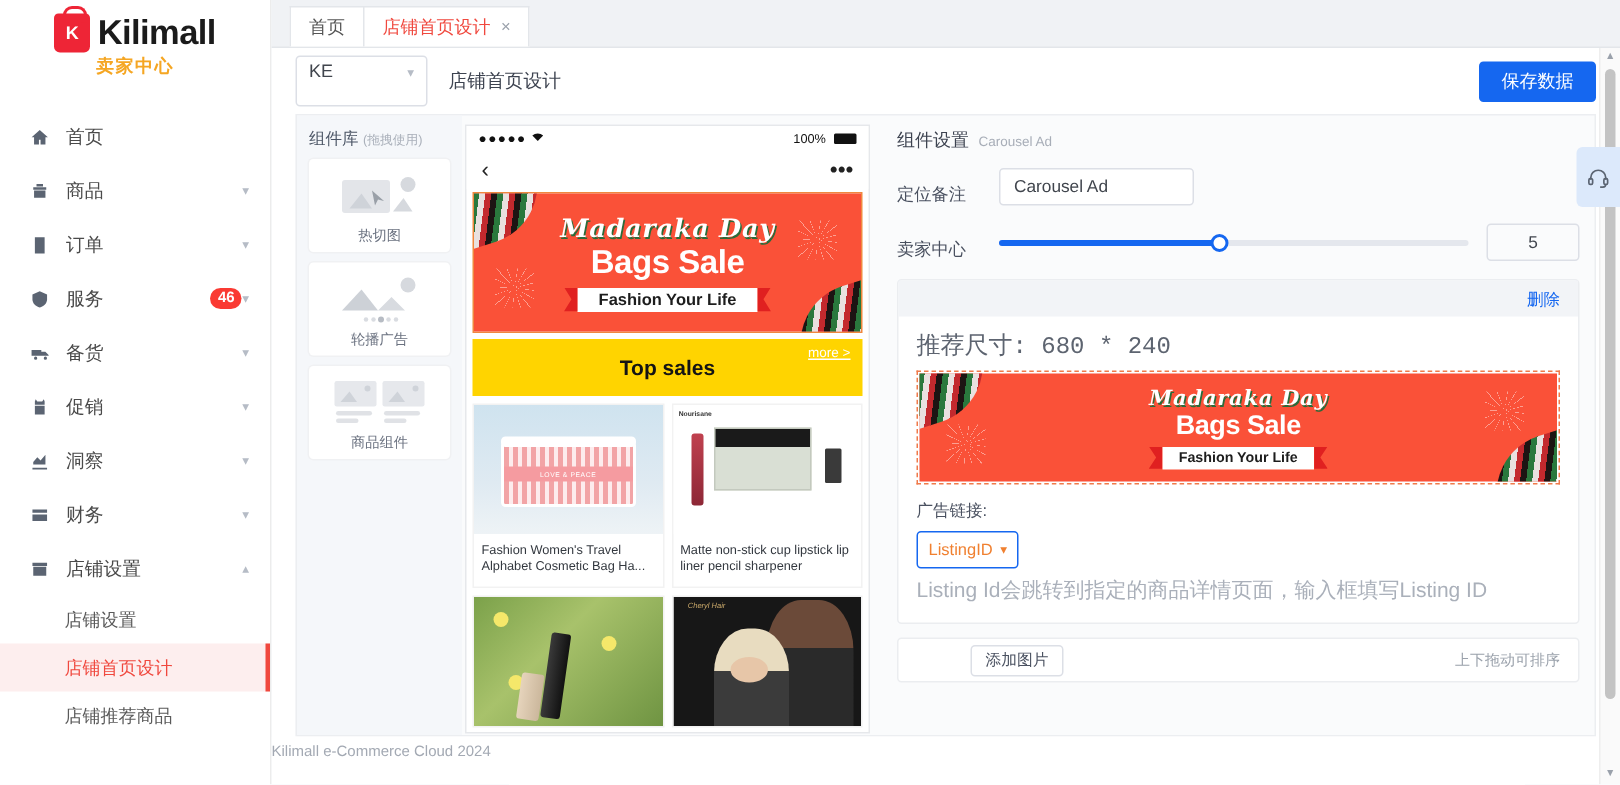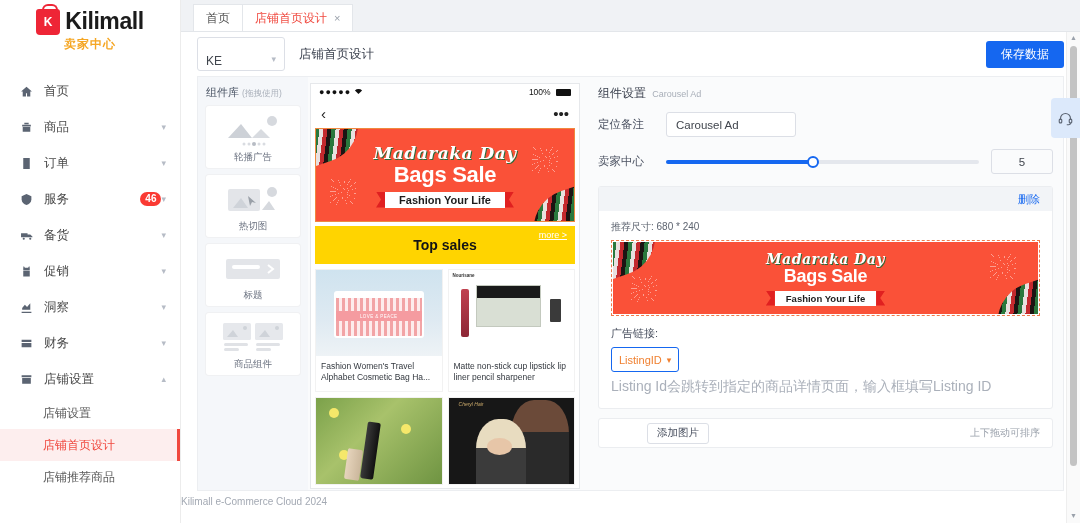--- a/index.html
+++ b/index.html
@@ -72,21 +72,21 @@
 
   .content-area {
     flex: 1; background: #ffffff; overflow: hidden; position: relative;
   }
   .toolbar {
     height: 44px; display: flex; align-items: center; padding: 0 16px;
     background: #fff; gap: 14px;
   }
   .select-box {
     width: 88px; height: 26px; border: 1px solid #dcdfe6; border-radius: 3px;
-    display: flex; align-items: flex-start; justify-content: space-between;
+    display: flex; align-items: flex-end; justify-content: space-between;
     padding: 16px 8px; font-size: 12px; color: #40454d; background: #fff; cursor: pointer;
   }
   .select-box .cv { color: #b6bcc6; font-size: 9px; }
   .toolbar-title { font-size: 12.5px; color: #3d4350; }
   .save-btn {
     margin-left: auto; background: #1567f0; color: #fff; border: none;
     border-radius: 3px; height: 27px; padding: 0 15px; font-size: 12px;
     cursor: pointer; font-family: inherit;
   }
 
@@ -207,21 +207,21 @@
   .img-hair { background: #171717; position: relative; overflow:hidden; }
   .hair-a { position:absolute; right:4%; top:2%; width:46%; height:98%; background: linear-gradient(180deg,#6b4a39 0 38%, #2a2a2a 38% 100%); border-radius:40% 40% 0 0; }
   .hair-b { position:absolute; left:22%; bottom:0; width:40%; height:76%; background: linear-gradient(180deg,#e8dcc0 0 44%, #3b3b3b 44% 100%); border-radius:45% 45% 0 0; }
   .hair-face { position:absolute; left:31%; bottom:34%; width:20%; height:20%; background:#e7c6a8; border-radius:50%; }
   .hair-cap { position:absolute; top:4%; left:8%; font-size:5px; color:#caa96a; font-style:italic; }
 
   
   .settings { flex: 1; padding: 8px 10px 0 10px; overflow: hidden; position: relative; }
   .set-title { font-size: 12px; color: #3d4350; margin-bottom: 10px; }
   .set-title i { font-size: 9px; color: #a8aeb8; font-style: normal; margin-left: 3px; }
-  .row { display: flex; align-items: center; margin-bottom: 12px; }
+  .row { display: flex; align-items: flex-end; margin-bottom: 12px; }
   .row-label { width: 68px; font-size: 11.5px; color: #4a5160; flex: 0 0 68px; }
   .txt-input {
     height: 25px; border: 1px solid #dcdfe6; border-radius: 3px;
     font-size: 11.5px; color: #40454d; padding: 0 9px; background: #fff;
     font-family: inherit; outline: none;
   }
   .slider-wrap { flex: 1; display: flex; align-items: center; gap: 12px; }
   .slider {
     flex: 1; height: 4px; background: #e4e7ed; border-radius: 2px; position: relative; cursor: pointer;
   }
@@ -234,21 +234,21 @@
     width: 62px; height: 25px; border: 1px solid #dcdfe6; border-radius: 3px;
     display: flex; align-items: center; justify-content: center; font-size: 11.5px; color: #40454d;
   }
   .item-card { border: 1px solid #ebedf0; border-radius: 3px; background: #fff; }
   .item-card-head {
     background: #f2f4f7; height: 24px; display: flex; align-items: center;
     justify-content: flex-end; padding: 0 12px;
   }
   .del-link { font-size: 11px; color: #1567f0; cursor: pointer; }
   .item-card-body { padding: 9px 12px 12px; }
-  .rec-size { font-size: 10px; color: #5d6470; margin-bottom: 6px; }
+  .rec-size { font-size: 16px; color: #5d6470; margin-bottom: 6px; font-family: Liberation Mono, monospace; }
   .banner-upload { border: 1px dashed #f07a4a; padding: 1px; }
   .label-s { font-size: 11px; color: #4a5160; margin: 10px 0 6px; }
   .link-row { display: flex; gap: 8px; align-items: flex-end; }
   .lid-select {
     height: 25px; border: 1px solid #1567f0; border-radius: 3px; padding: 0 7px;
     display: flex; align-items: center; gap: 5px; font-size: 11px; color: #f08030;
     background: #fff; cursor: pointer;
   }
   .lid-select .cv { color: #f08030; font-size: 9px; }
   .hint { font-size: 14px; color: #aab0ba; margin-top: 6px; }
@@ -419,63 +419,53 @@
         <div class="toolbar-title">店铺首页设计</div>
         <button class="save-btn">保存数据</button>
       </div>
 
       <div class="editor">
 
         <div class="complib">
           <div class="complib-title">
             <span>组件库</span>
             <i>(拖拽使用)</i>
+          </div>
+
+          <div class="comp-card">
+            <div class="comp-thumb">
+              <svg width="58" height="32" viewBox="0 0 58 32">
+                <rect x="4" y="5" width="32" height="22" rx="2" fill="#e3e5e9"></rect>
+                <path d="M9 24l8-10 7 10z" fill="#cfd3d9"></path>
+                <circle cx="48" cy="8" r="5" fill="#d6d9de"></circle>
+                <path d="M38 26l7-9 6 9z" fill="#d6d9de"></path>
+                <path d="M24 12l2 10 2-4 4 1z" fill="#9aa0a8"></path>
+              </svg>
+            </div>
+            <div class="comp-label">热切图</div>
           </div>
 
           <div class="comp-card">
             <div class="comp-thumb">
               <svg width="62" height="34" viewBox="0 0 62 34">
                 <circle cx="50" cy="7" r="5" fill="#d6d9de"></circle>
                 <path d="M6 24l13-14 11 14z" fill="#cdd1d7"></path>
                 <path d="M30 24l9-9 9 9z" fill="#d8dbe0"></path>
                 <g fill="#d9dce1">
                     <circle cx="22" cy="30" r="1.5"></circle>
                     <circle cx="27" cy="30" r="1.5"></circle>
                     <circle cx="32" cy="30" r="2" fill="#b7bcc4"></circle>
                     <circle cx="37" cy="30" r="1.5"></circle>
                     <circle cx="42" cy="30" r="1.5"></circle>
                   </g>
               </svg>
             </div>
             <div class="comp-label">轮播广告</div>
           </div>
 
-          <div class="comp-card">
-            <div class="comp-thumb">
-              <svg width="58" height="32" viewBox="0 0 58 32">
-                <rect x="4" y="5" width="32" height="22" rx="2" fill="#e3e5e9"></rect>
-                <path d="M9 24l8-10 7 10z" fill="#cfd3d9"></path>
-                <circle cx="48" cy="8" r="5" fill="#d6d9de"></circle>
-                <path d="M38 26l7-9 6 9z" fill="#d6d9de"></path>
-                <path d="M24 12l2 10 2-4 4 1z" fill="#9aa0a8"></path>
-              </svg>
-            </div>
-            <div class="comp-label">热切图</div>
-          </div>
-
-          <div class="comp-card">
-            <div class="comp-thumb">
-              <svg width="62" height="26" viewBox="0 0 62 26">
-                <rect x="4" y="3" width="54" height="20" rx="2" fill="#e3e5e9"></rect>
-                <rect x="10" y="9" width="28" height="4" rx="2" fill="#fff"></rect>
-                <path d="M46 9l5 4-5 4" stroke="#fff" stroke-width="2" fill="none"></path>
-              </svg>
-            </div>
-            <div class="comp-label">标题</div>
-          </div>
 
           <div class="comp-card">
             <div class="comp-thumb">
               <svg width="66" height="34" viewBox="0 0 66 34">
                 <rect x="3" y="2" width="28" height="17" rx="1.5" fill="#e6e8ec"></rect>
                 <path d="M7 16l6-7 5 7z" fill="#cfd3d9"></path>
                   <circle cx="25" cy="7" r="2" fill="#cfd3d9"></circle>
                 <rect x="35" y="2" width="28" height="17" rx="1.5" fill="#e6e8ec"></rect>
                 <path d="M39 16l6-7 5 7z" fill="#cfd3d9"></path>
                   <circle cx="57" cy="7" r="2" fill="#cfd3d9"></circle>

